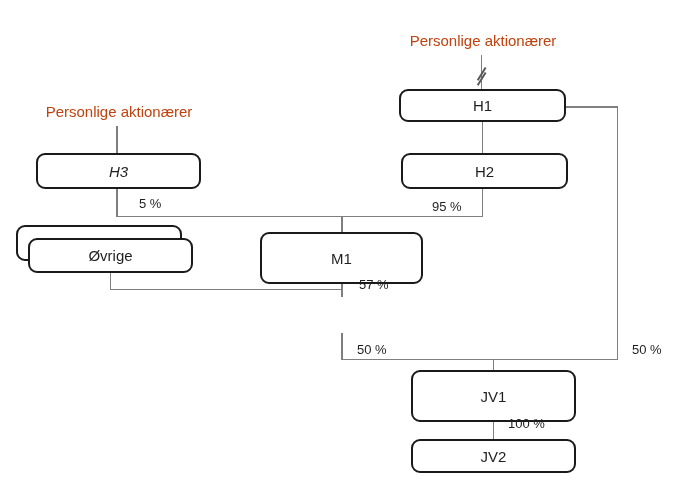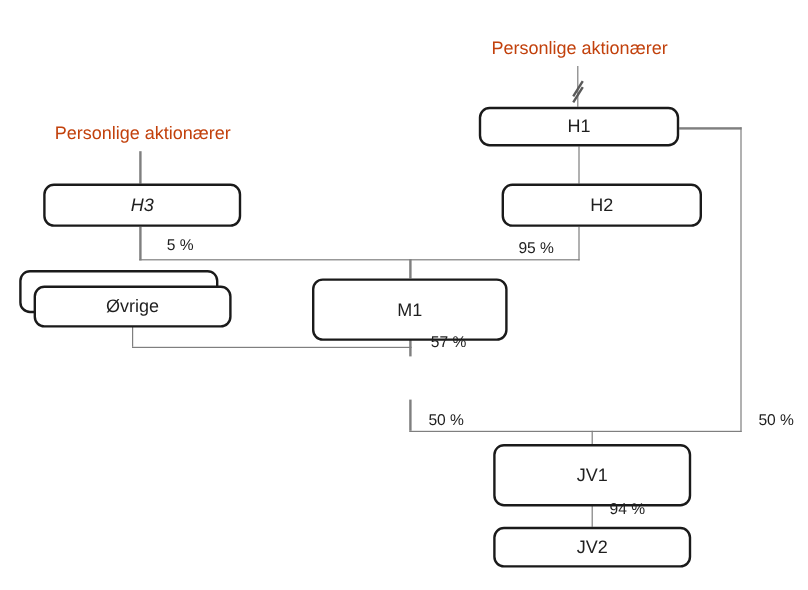--- a/index.html
+++ b/index.html
@@ -79,28 +79,28 @@
 
   <div class="break-mark">
     <div class="slash s1"></div>
     <div class="slash s2"></div>
   </div>
 
   <div class="hdr" style="left:37px;  top:103px; width:164px;">Personlige aktionærer</div>
   <div class="hdr" style="left:401px; top:32px;  width:164px;">Personlige aktionærer</div>
 
   <div class="node" style="left:399px; top:89px;  width:167px; height:33px;">H1</div>
-  <div class="node" style="left:418px; top:153px; width:167px; height:36px;">H2</div>
+  <div class="node" style="left:401px; top:153px; width:167px; height:36px;">H2</div>
   <div class="node" style="left:36px;  top:153px; width:165px; height:36px;font-style:italic;">H3</div>
   <div class="node" style="left:16px;  top:225px; width:166px; height:36px;"></div>
   <div class="node" style="left:28px;  top:238px; width:165px; height:35px;">Øvrige</div>
   <div class="node" style="left:260px; top:232px; width:163px; height:52px;">M1</div>
   <div class="node" style="left:411px; top:370px; width:165px; height:52px;">JV1</div>
   <div class="node" style="left:411px; top:439px; width:165px; height:34px;">JV2</div>
 
   <div class="pct" style="left:139px; top:196px;">5 %</div>
   <div class="pct" style="left:432px; top:199px;">95 %</div>
   <div class="pct" style="left:359px; top:277px;">57 %</div>
   <div class="pct" style="left:357px; top:342px;">50 %</div>
   <div class="pct" style="left:632px; top:342px;">50 %</div>
-  <div class="pct" style="left:508px; top:416px;">94 %</div>
+  <div class="pct" style="left:508px; top:416px;">100 %</div>
 
 </div>
 
 </body></html>

